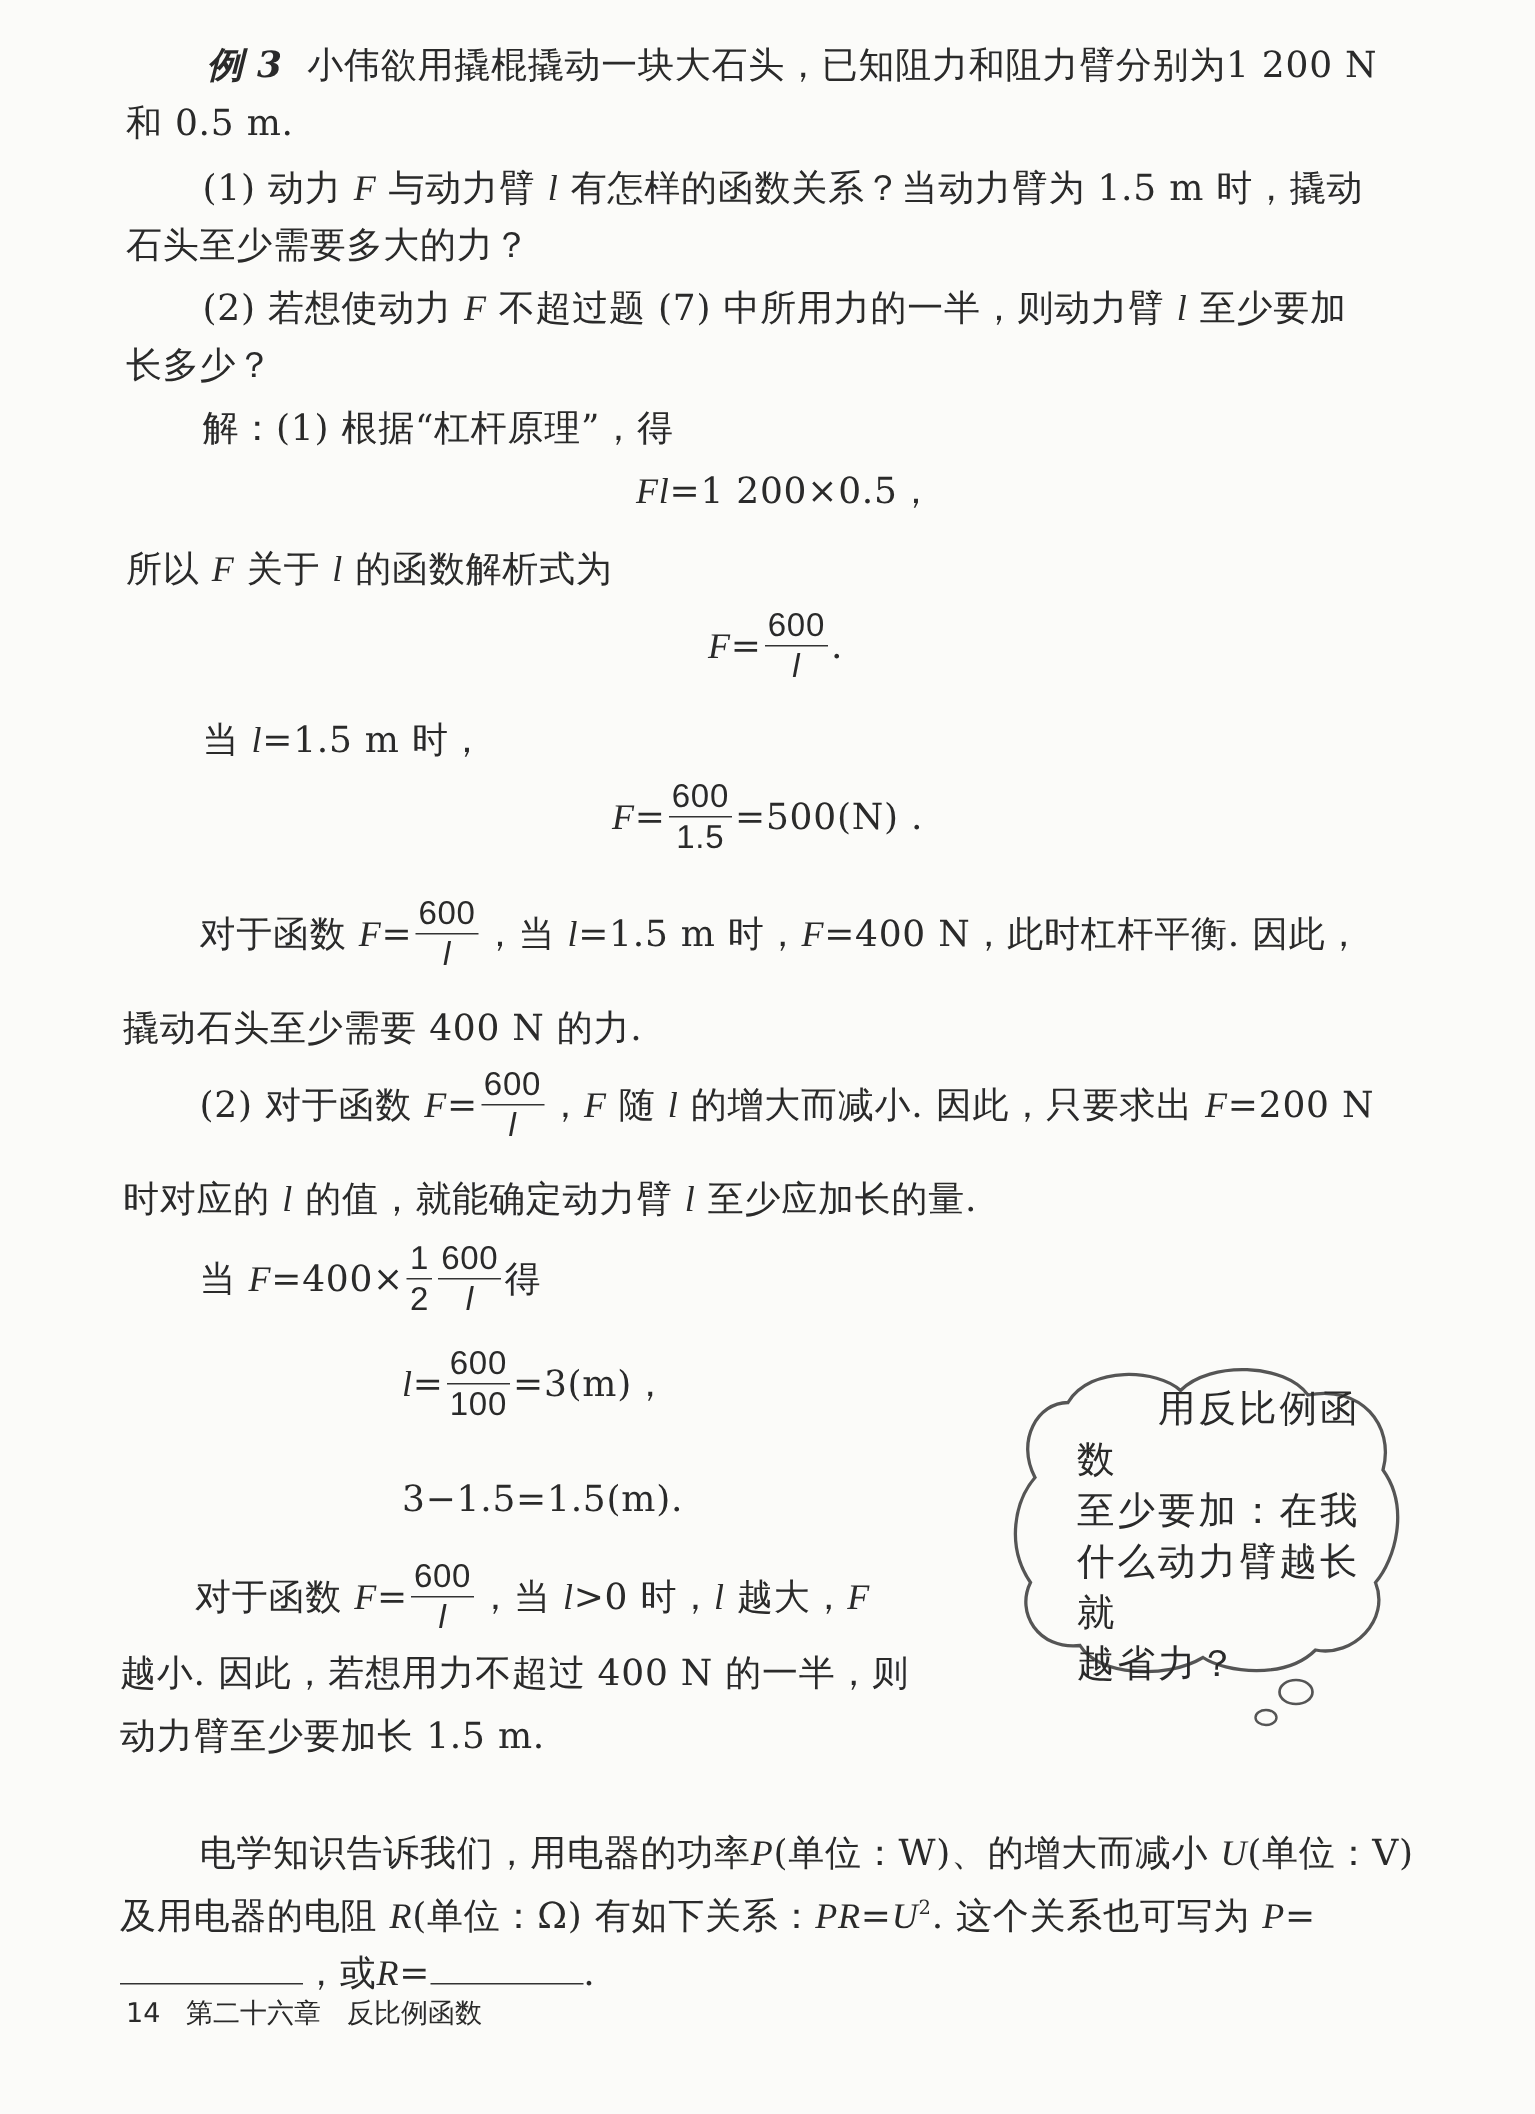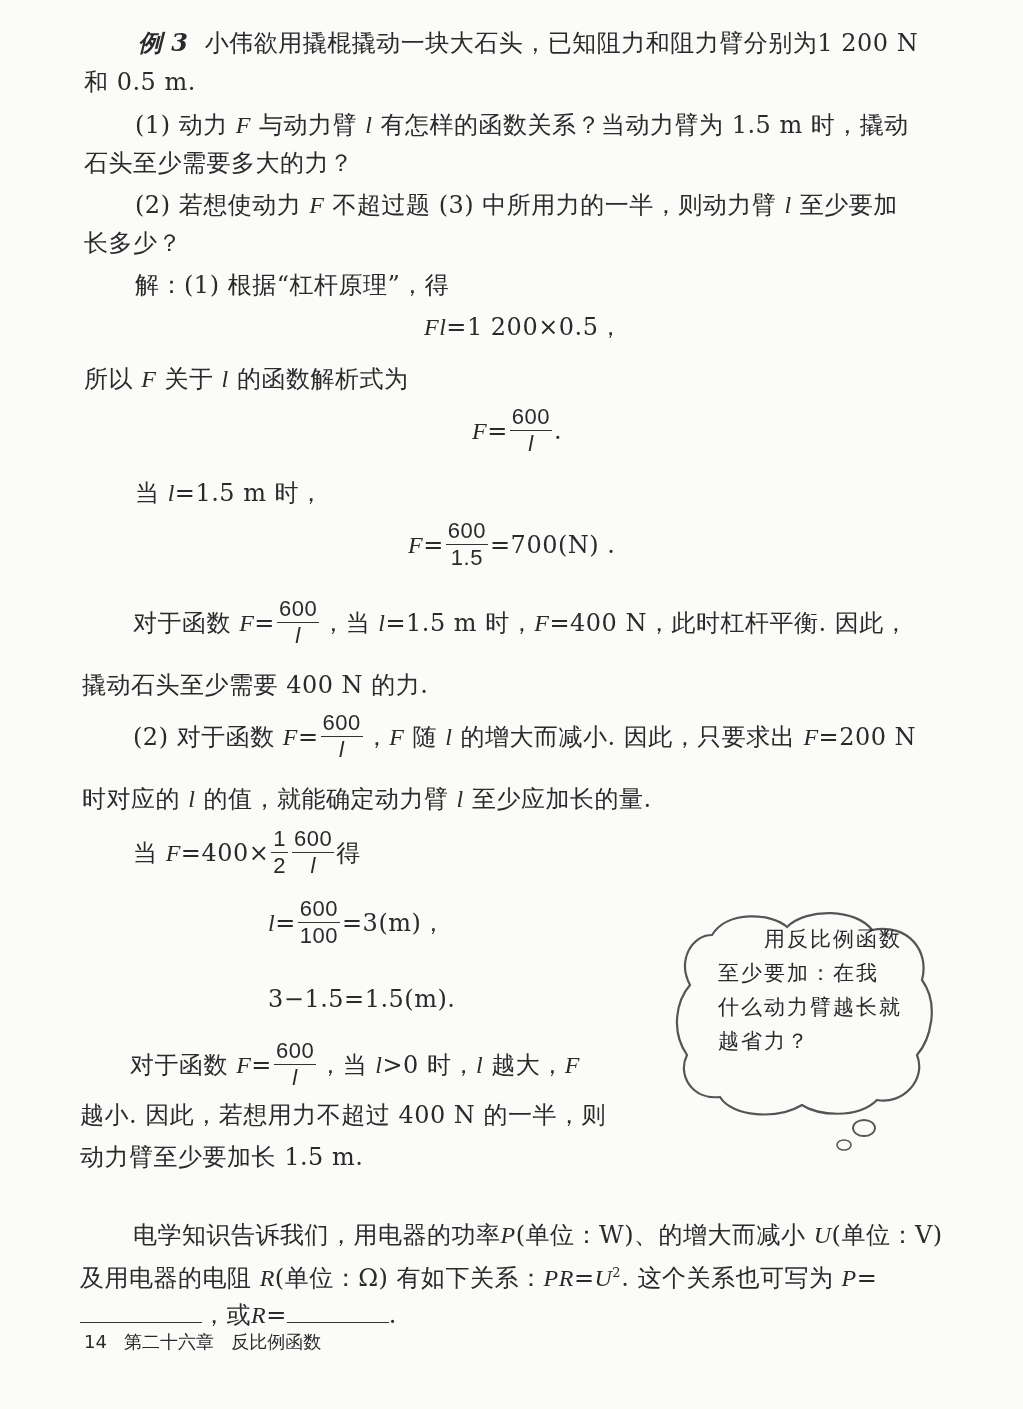--- a/index.html
+++ b/index.html
@@ -7,58 +7,58 @@
     width:1023px; height:1409px; background:#fbfbf9; position:relative; overflow:hidden;
     font-family: "DejaVu Serif", "Liberation Serif", serif; color:#2a2a2a;
   }
   .ln { position:absolute; font-size:24px; line-height:30px; white-space:nowrap; letter-spacing:0.5px; }
   .i { font-style:italic; font-family:"Liberation Serif","DejaVu Serif",serif; }
   .b { font-weight:bold;font-style:italic; }
   .frac { display:inline-block; vertical-align:middle; text-align:center; margin:0 2px; position:relative; top:-2px; }
   .frac .num { display:block; border-bottom:1.5px solid #333; padding:0 2px; line-height:26px; font-family:"Liberation Sans","DejaVu Sans",sans-serif; font-size:22px; }
   .frac .den { display:block; line-height:26px; font-family:"Liberation Sans","DejaVu Sans",sans-serif; font-size:22px; }
   .cloud { position:absolute; left:672px; top:905px; width:262px; height:210px; }
-  .cloud-text { position:absolute; left:718px; top:922px; width:190px; font-size:21px; line-height:34px; font-family:"DejaVu Sans", sans-serif; letter-spacing:2px; }
+  .cloud-text { position:absolute; left:718px; top:922px; width:190px; font-size:25px; line-height:34px; font-family:"DejaVu Sans", sans-serif; letter-spacing:2px; }
   .blank { display:inline-block; border-bottom:1.5px solid #333; height:22px; vertical-align:baseline; }
   .footer { position:absolute; left:84px; top:1330px; font-size:18px; font-family:"DejaVu Sans",sans-serif; white-space:nowrap; }
 </style>
 </head>
 <body>
 
 <div class="ln" style="left:138px; top:28px;">
   <span class="b">例 3</span>&nbsp;&nbsp;<span>小伟欲用撬棍撬动一块大石头，已知阻力和阻力臂分别为1 200 N</span>
 </div>
 <div class="ln" style="left:84px; top:67px;">和 0.5 m.</div>
 
 <div class="ln" style="left:135px; top:110px;">
   <span>(1) 动力 </span><span class="i">F</span><span> 与动力臂 </span><span class="i">l</span><span> 有怎样的函数关系？当动力臂为 1.5 m 时，撬动</span>
 </div>
 <div class="ln" style="left:84px; top:148px;">石头至少需要多大的力？</div>
 
 <div class="ln" style="left:135px; top:190px;">
-  <span>(2) 若想使动力 </span><span class="i">F</span><span> 不超过题 (3) 中所用力的一半，则动力臂 </span><span class="i">l</span><span> 至少要加</span>
+  <span>(2) 若想使动力 </span><span class="i">F</span><span> 不超过题 (7) 中所用力的一半，则动力臂 </span><span class="i">l</span><span> 至少要加</span>
 </div>
 <div class="ln" style="left:84px; top:228px;">长多少？</div>
 
 <div class="ln" style="left:135px; top:270px;">解：(1) 根据“杠杆原理”，得</div>
 <div class="ln" style="left:424px; top:312px;">
   <span class="i">Fl</span><span>=1 200×0.5，</span>
 </div>
 <div class="ln" style="left:84px; top:364px;">
   <span>所以 </span><span class="i">F</span><span> 关于 </span><span class="i">l</span><span> 的函数解析式为</span>
 </div>
 <div class="ln" style="left:472px; top:406px;">
   <span class="i">F</span><span>=</span><span class="frac"><span class="num">600</span><span class="den i">l</span></span><span>.</span>
 </div>
 
 <div class="ln" style="left:135px; top:478px;">
   <span>当 </span><span class="i">l</span><span>=1.5 m 时，</span>
 </div>
 <div class="ln" style="left:408px; top:520px;">
-  <span class="i">F</span><span>=</span><span class="frac"><span class="num">600</span><span class="den">1.5</span></span><span>=700(N)  .</span>
+  <span class="i">F</span><span>=</span><span class="frac"><span class="num">600</span><span class="den">1.5</span></span><span>=500(N)  .</span>
 </div>
 
 <div class="ln" style="left:133px; top:598px;">
   <span>对于函数 </span><span class="i">F</span><span>=</span><span class="frac"><span class="num">600</span><span class="den i">l</span></span><span>，当 </span><span class="i">l</span><span>=1.5 m 时，</span><span class="i">F</span><span>=400 N，此时杠杆平衡. 因此，</span>
 </div>
 <div class="ln" style="left:82px; top:670px;">撬动石头至少需要 400 N 的力.</div>
 
 <div class="ln" style="left:133px; top:712px;">
   <span>(2) 对于函数 </span><span class="i">F</span><span>=</span><span class="frac"><span class="num">600</span><span class="den i">l</span></span><span>，</span><span class="i">F</span><span> 随 </span><span class="i">l</span><span> 的增大而减小. 因此，只要求出 </span><span class="i">F</span><span>=200 N</span>
 </div>

